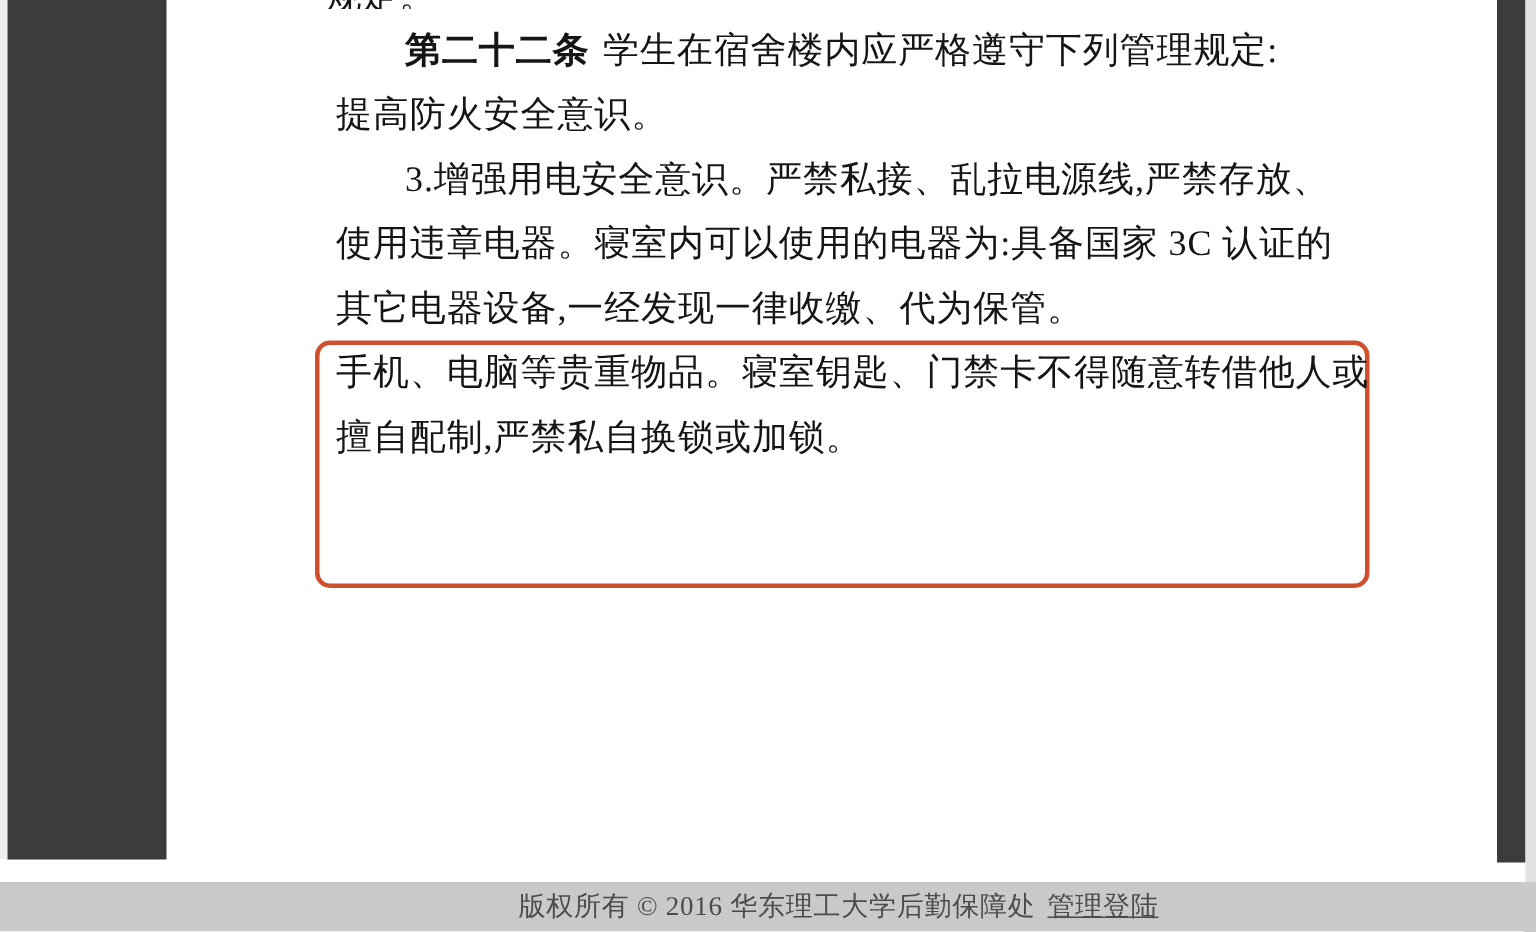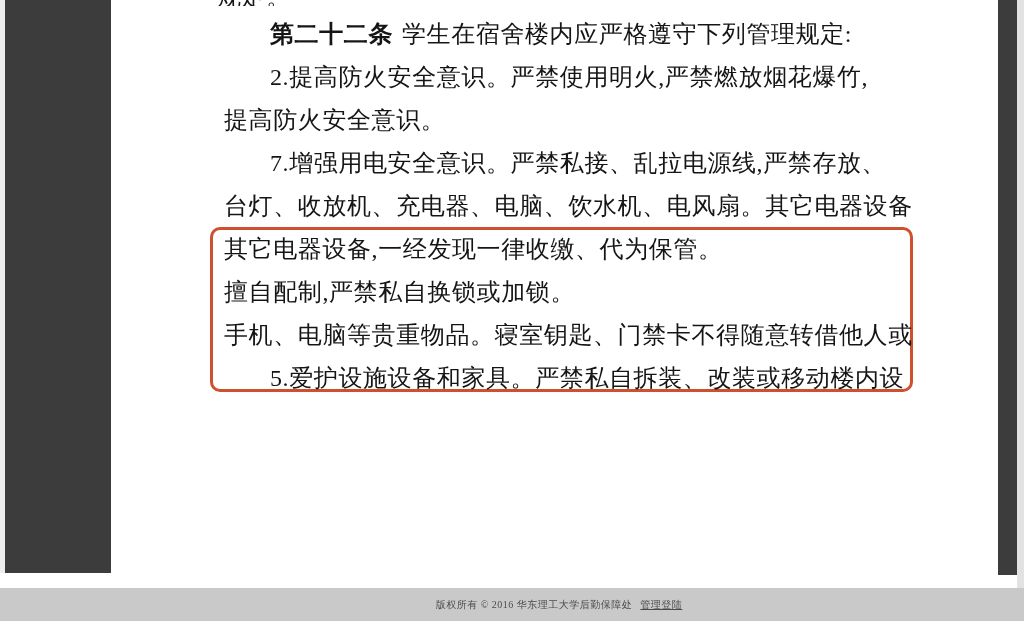--- a/index.html
+++ b/index.html
@@ -28,21 +28,21 @@
   
   .highlight-box{
     position:absolute;left:210px;top:227px;width:697px;height:159px;
     border:3px solid #d0502e;border-radius:10px;pointer-events:none;background:transparent;
   }
 
   
   .footer{position:absolute;left:0;top:588px;width:1024px;height:33px;background:#c9c9c9;}
   .footer-inner{
     position:absolute;left:111px;top:0;width:896px;height:19px;line-height:33px;
-    text-align:center;font-size:10px;color:#4b4b4b;letter-spacing:0.5px;
+    text-align:center;font-size:18px;color:#4b4b4b;letter-spacing:0.5px;
   }
   .footer-inner a{color:#4b4b4b;text-decoration:underline;margin-left:8px;cursor:pointer;}
 </style>
 </head>
 <body>
 
 <div class="left-edge-strip"></div>
 <div class="left-panel"></div>
 <div class="right-panel"></div>
 <div class="scrollbar-track"></div>
@@ -51,27 +51,25 @@
 <div class="clip-top">
   <span>规定。</span>
 </div>
 
 <div class="highlight-box"></div>
 
 <div class="doc">
   <div class="line indent">
     <span class="art-num">第二十二条</span><span>学生在宿舍楼内应严格遵守下列管理规定:</span>
   </div>
-  <div class="line indent">2.提高防火安全意识。严禁使用明火,严禁燃放烟花爆竹,</div>
   <div class="line">提高防火安全意识。</div>
-  <div class="line indent">7.增强用电安全意识。严禁私接、乱拉电源线,严禁存放、</div>
-  <div class="line">台灯、收放机、充电器、电脑、饮水机、电风扇。其它电器设备</div>
+  <div class="line indent">3.增强用电安全意识。严禁私接、乱拉电源线,严禁存放、</div>
+  <div class="line">使用违章电器。寝室内可以使用的电器为:具备国家 3C 认证的</div>
   <div class="line">其它电器设备,一经发现一律收缴、代为保管。</div>
+  <div class="line">手机、电脑等贵重物品。寝室钥匙、门禁卡不得随意转借他人或</div>
   <div class="line">擅自配制,严禁私自换锁或加锁。</div>
-  <div class="line">手机、电脑等贵重物品。寝室钥匙、门禁卡不得随意转借他人或</div>
-  <div class="line indent">5.爱护设施设备和家具。严禁私自拆装、改装或移动楼内设</div>
 </div>
 
 <div class="footer">
   <div class="footer-inner">
     <span>版权所有 © 2016 华东理工大学后勤保障处</span><a>管理登陆</a>
   </div>
 </div>
 
 </body></html>

